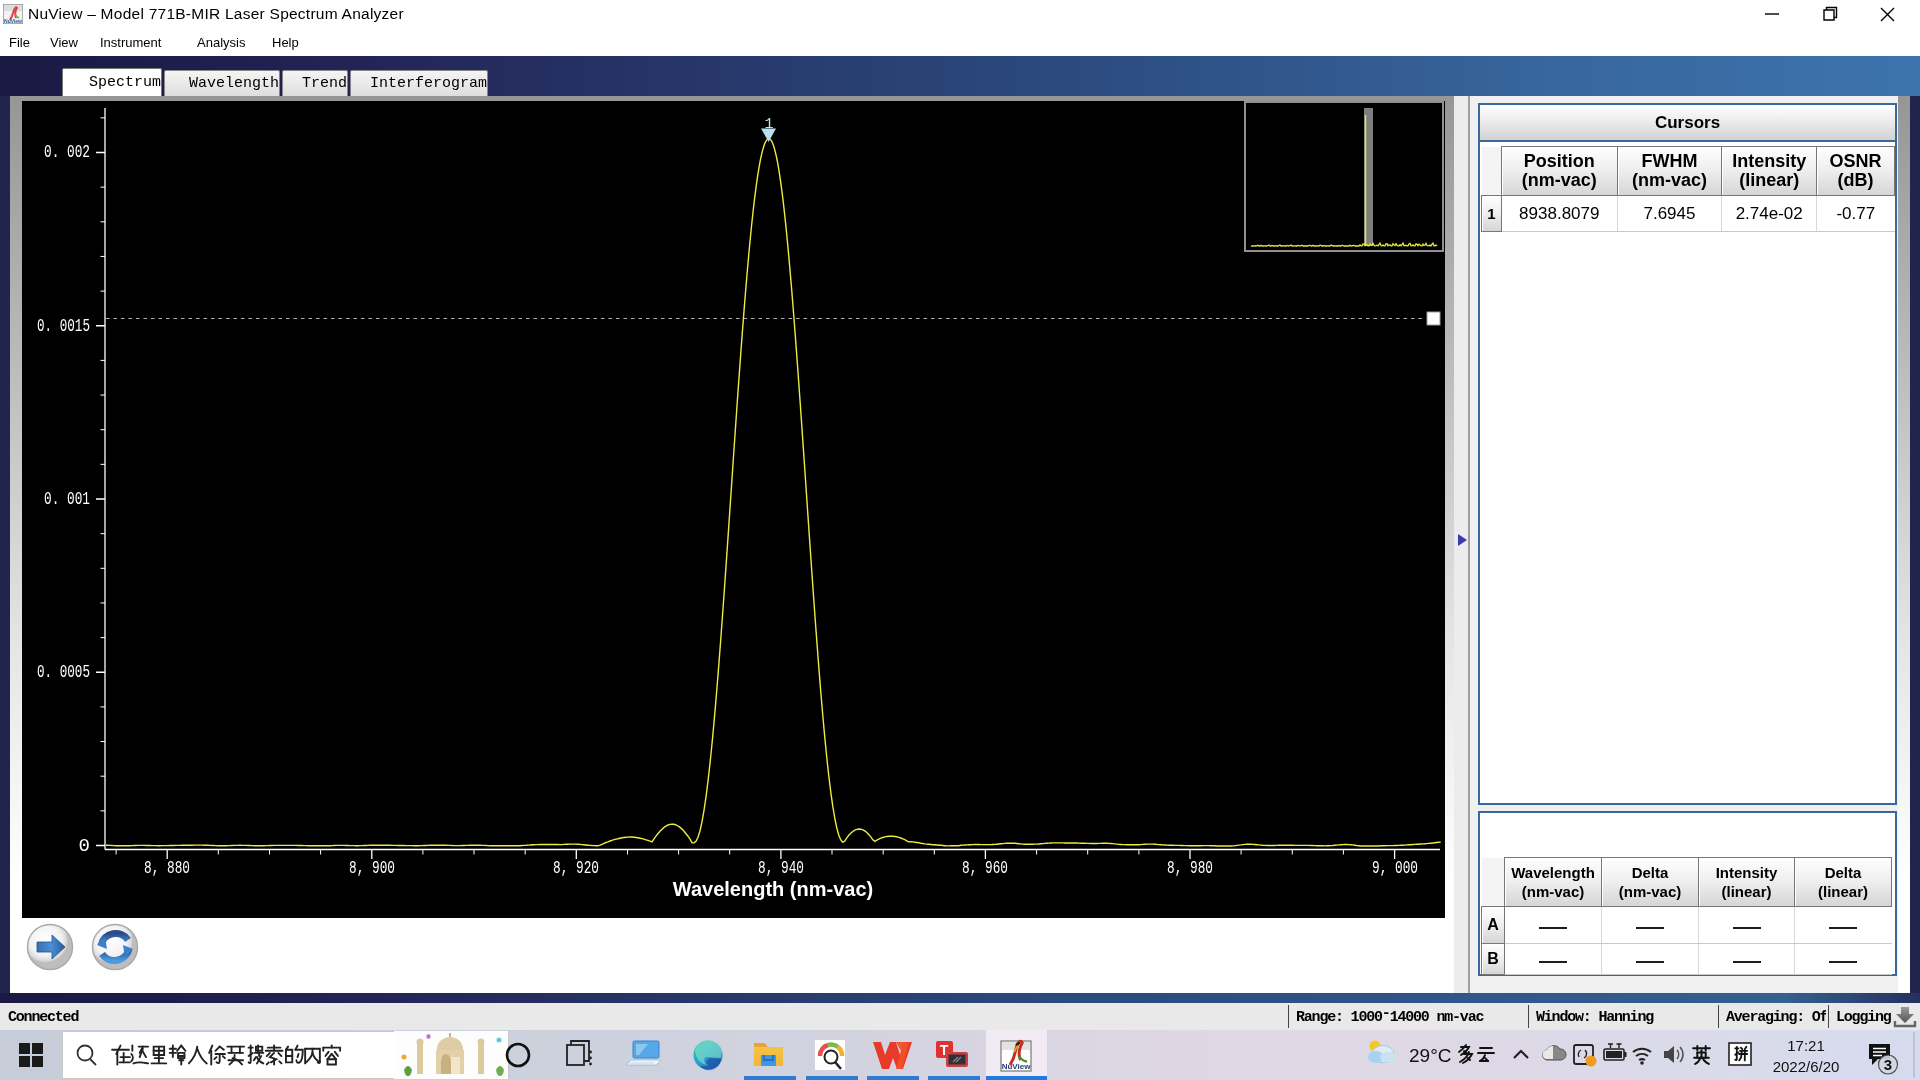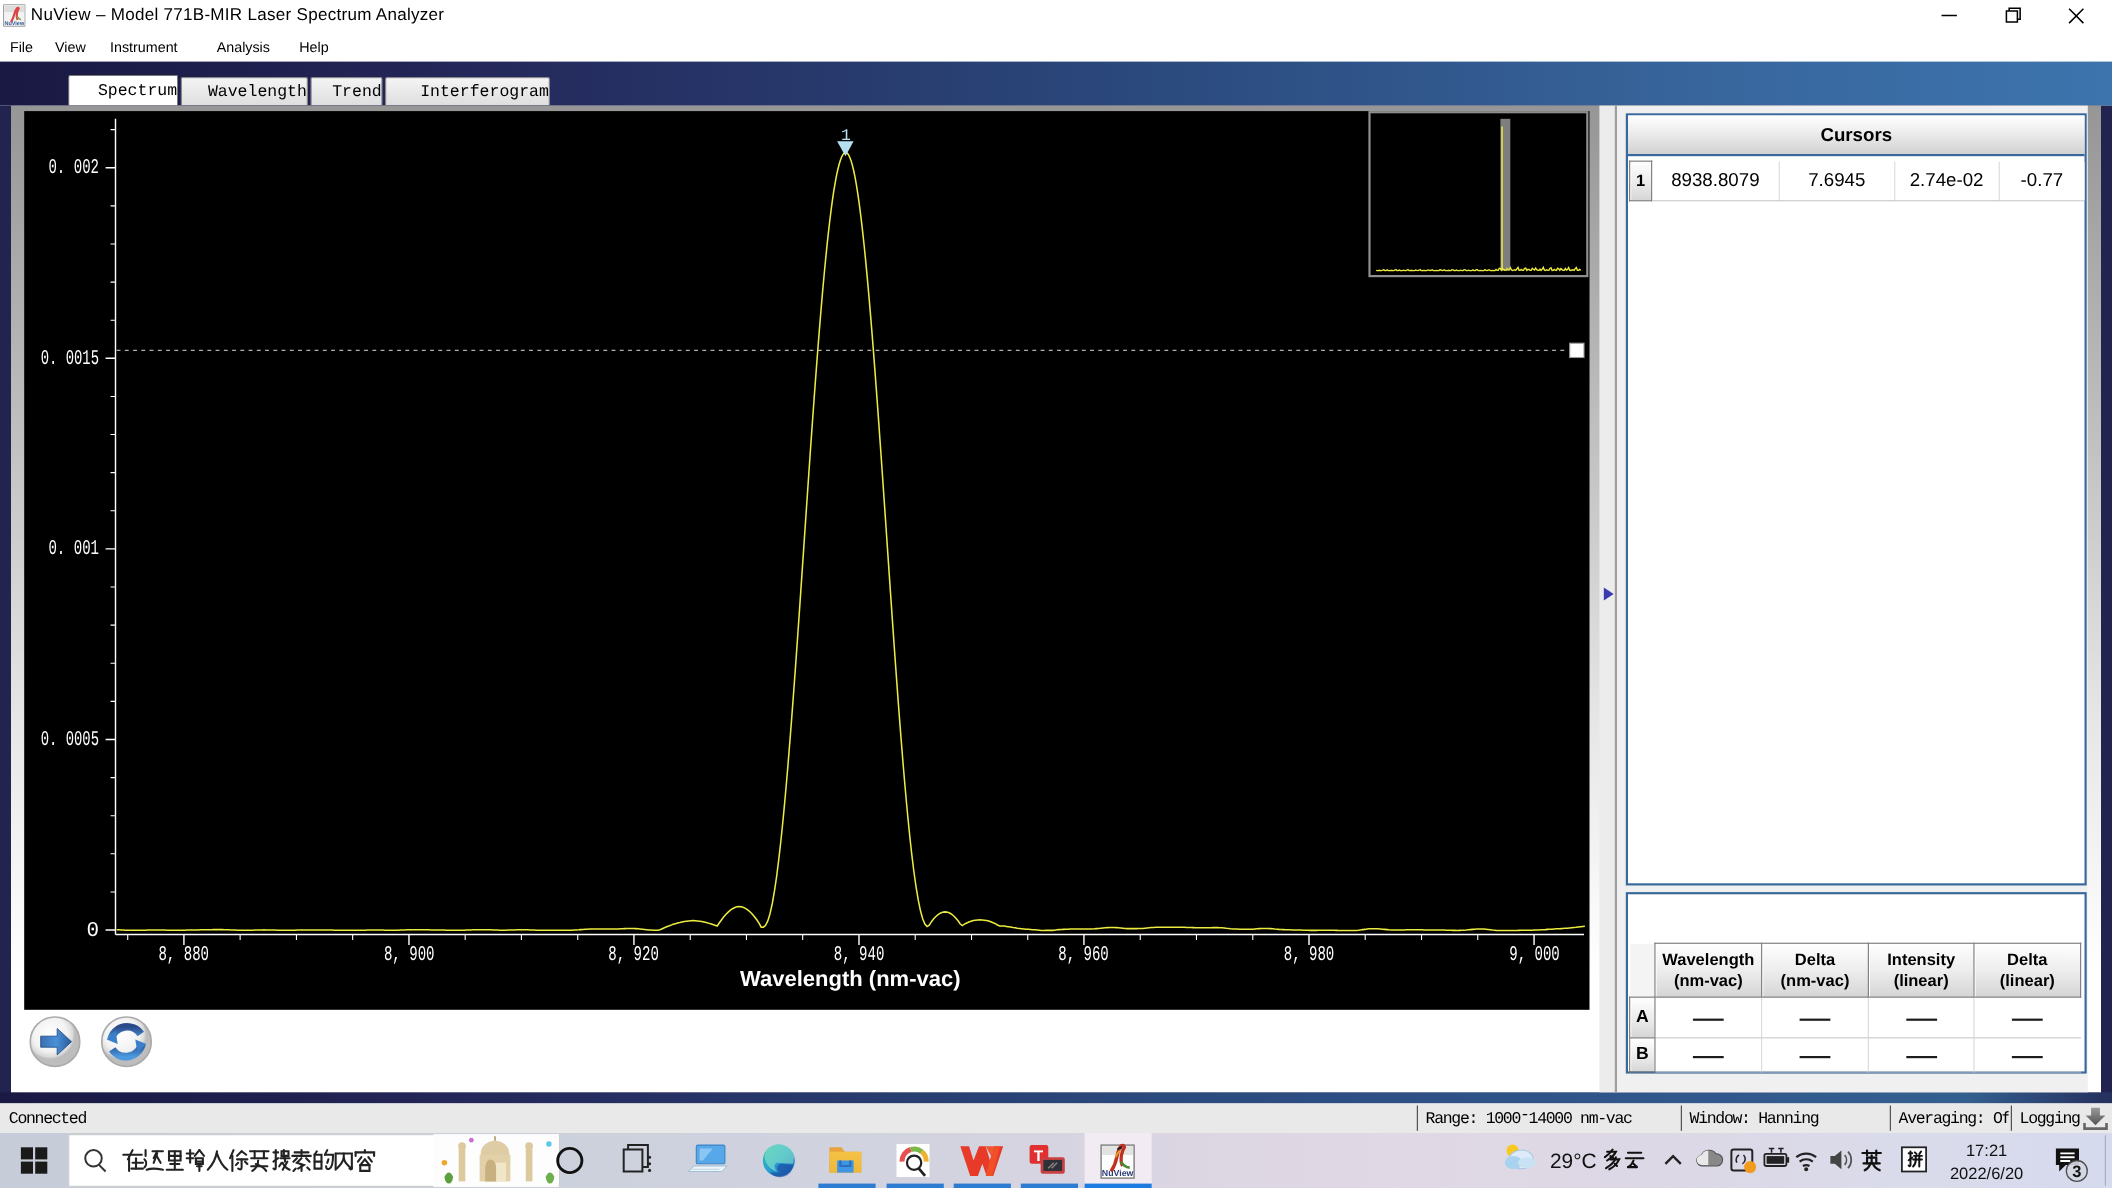--- a/index.html
+++ b/index.html
@@ -27,21 +27,21 @@
 
 .bluepanel{position:absolute;border:2px solid #39689c;background:#fff;}
 .panel-hdr{position:absolute;left:0;top:0;width:100%;height:37px;background:linear-gradient(180deg,#ffffff 0%,#ececec 45%,#d2d2d2 100%);border-bottom:2px solid #39689c;font-family:Liberation Sans, sans-serif;font-weight:bold;font-size:17px;text-align:center;line-height:36px;color:#000;}
 table.grid{border-collapse:collapse;table-layout:fixed;}
 table.grid td{overflow:hidden;}
 .hcell{background:linear-gradient(180deg,#fefefe 0%,#ededed 50%,#d5d5d5 100%);border:1px solid #777;box-shadow:inset 1px 1px 0 #fff;text-align:center;font-weight:bold;color:#000;}
 .vcell{background:#fff;border-right:1px solid #d9d9d9;border-bottom:1px solid #c9c9c9;text-align:center;color:#000;}
 .corner{background:#f4f4f4;border:none;}
 
 #statusbar{position:absolute;left:0;top:1003px;width:1920px;height:27px;background:#e9e9e9;font-family:"Liberation Mono",monospace;font-size:15px;color:#000;}
-#statusbar .it{position:absolute;top:6px;letter-spacing:-1.2px;white-space:nowrap;}
+#statusbar .it{position:absolute;top:6px;letter-spacing:-1.2px;white-space:nowrap;font-weight:bold;}
 #statusbar .sep{position:absolute;top:2px;width:1px;height:23px;background:#444;}
 
 #taskbar{position:absolute;left:0;top:1030px;width:1920px;height:50px;background:linear-gradient(90deg,#c6ccd8 0%,#cbd1dc 25%,#d3d3e0 45%,#ddd6e3 58%,#e0d8e4 66%,#ddd8e6 78%,#d9dbeb 92%,#d6daee 100%);}
 #searchbox{position:absolute;left:62px;top:1px;width:447px;height:48px;background:#fff;border:1px solid #c8c8c8;}
 .dash{display:inline-block;width:28px;height:2px;background:#1c1c1c;vertical-align:2px;}
 </style>
 </head>
 <body>
 <div id="titlebar">
   <svg class="abs" style="left:3px;top:4px" width="20" height="20" viewBox="0 0 20 20">
@@ -63,21 +63,21 @@
   <span style="left:9px">File</span>
     <span style="left:50px">View</span>
     <span style="left:100px">Instrument</span>
     <span style="left:197px">Analysis</span>
     <span style="left:272px">Help</span>
 </div>
 <div id="tabstrip">
   <div class="tab active" style="left:14px;width:100px;">Spectrum</div>
   <div class="tab" style="left:116px;width:116px;">Wavelength</div>
   <div class="tab" style="left:234px;width:66px;">Trend</div>
-  <div class="tab" style="left:302px;width:150px;">Interferogram</div>
+  <div class="tab" style="left:302px;width:138px;">Interferogram</div>
 </div>
 <div id="client">
 <div id="botband"></div>
   <div id="bigpanel">
     <div id="plot">
       <svg width="1425" height="817" viewBox="0 0 1425 817" style="position:absolute;left:0;top:0">
 <path d="M83 7 V748.5 M83 748.5 H1418" stroke="#fff" stroke-width="1.3" fill="none"></path>
 <path d="M145.2 748.5 V758 M349.8 748.5 V758 M554.3 748.5 V758 M758.9 748.5 V758 M963.4 748.5 V758 M1168.0 748.5 V758 M1372.6 748.5 V758" stroke="#fff" stroke-width="1.3"></path>
 <path d="M94.1 748.5 V753.5 M196.3 748.5 V753.5 M247.5 748.5 V753.5 M298.6 748.5 V753.5 M400.9 748.5 V753.5 M452.0 748.5 V753.5 M503.2 748.5 V753.5 M605.5 748.5 V753.5 M656.6 748.5 V753.5 M707.7 748.5 V753.5 M810.0 748.5 V753.5 M861.2 748.5 V753.5 M912.3 748.5 V753.5 M1014.6 748.5 V753.5 M1065.7 748.5 V753.5 M1116.9 748.5 V753.5 M1219.1 748.5 V753.5 M1270.3 748.5 V753.5 M1321.4 748.5 V753.5" stroke="#fff" stroke-width="1"></path>
 <path d="M83 744.50 H74 M83 571.25 H74 M83 398.00 H74 M83 224.75 H74 M83 51.50 H74" stroke="#fff" stroke-width="1.3"></path>
@@ -149,20 +149,27 @@
     <div class="panel-hdr">Cursors</div>
     <table class="grid" style="position:absolute;left:1px;top:41px;font-size:17px;">
       <colgroup>
           <col style="width:20px">
           <col style="width:116px">
           <col style="width:105px">
           <col style="width:95px">
           <col style="width:78px">
         </colgroup>
       <tbody>
+          <tr style="height:49px;">
+        <td class="corner"></td>
+        <td class="hcell" style="font-size:18px;line-height:19px;">Position<br>(nm-vac)</td>
+        <td class="hcell" style="font-size:18px;line-height:19px;">FWHM<br>(nm-vac)</td>
+        <td class="hcell" style="font-size:18px;line-height:19px;">Intensity<br>(linear)</td>
+        <td class="hcell" style="font-size:18px;line-height:19px;">OSNR<br>(dB)</td>
+      </tr>
       <tr style="height:36px;">
         <td class="hcell" style="font-size:15px;">1</td>
         <td class="vcell">8938.8079</td>
         <td class="vcell">7.6945</td>
         <td class="vcell">2.74e-02</td>
         <td class="vcell" style="border-right:none;">-0.77</td>
       </tr>
     </tbody>
       </table>
   </div>

